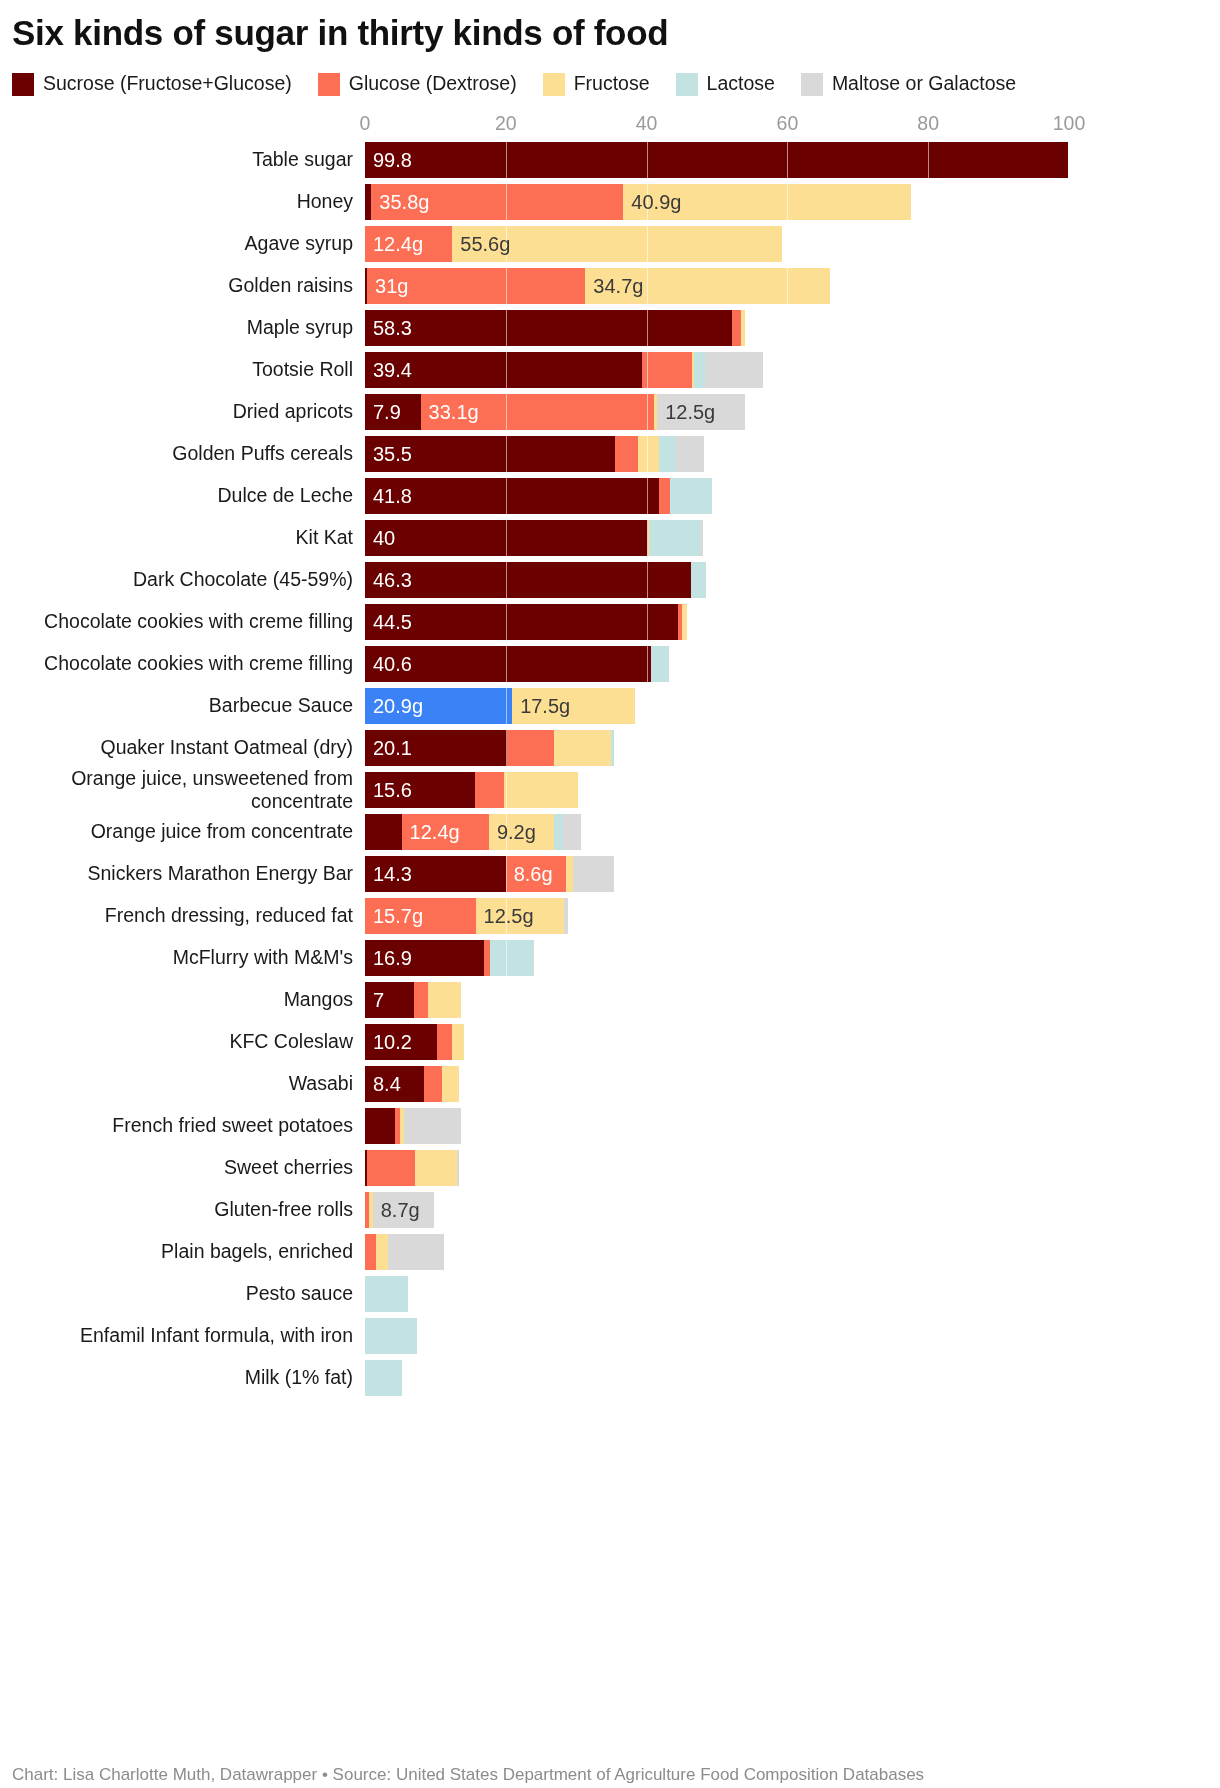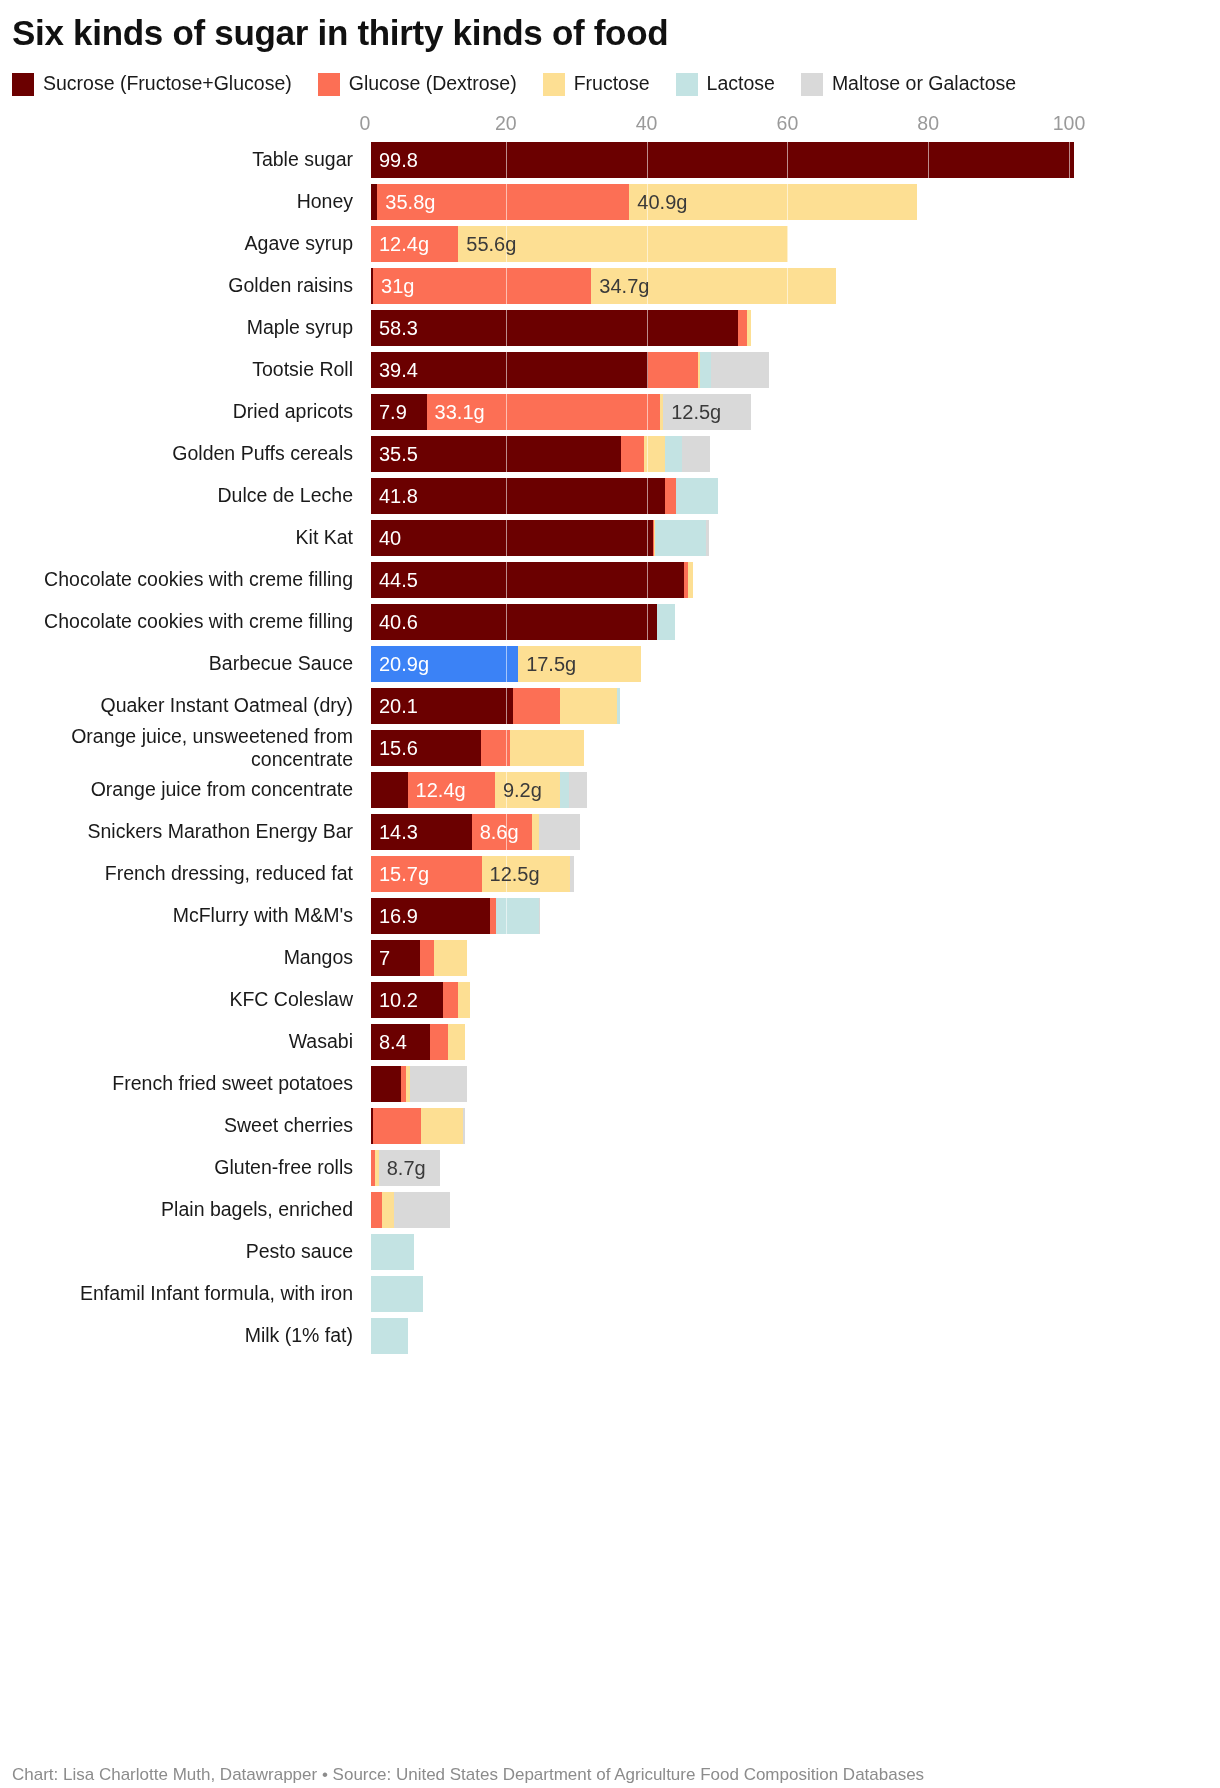--- a/index.html
+++ b/index.html
@@ -114,21 +114,21 @@
     display: flex;
     align-items: center;
     height: 36px;
     margin-bottom: 6px;
     position: relative;
   }
   .row-label {
     width: 341px;
     flex: none;
     text-align: right;
-    padding-right: 18px;
+    padding-right: 12px;
     font-size: 19.5px;
     color: #1a1a1a;
     line-height: 1.18;
     box-sizing: content-box;
   }
   .bar-wrap {
     position: relative;
     height: 36px;
     flex: 1 1 auto;
   }
@@ -347,20 +347,31 @@
                 <span class="seg-label light">40</span>
               </div>
               <div class="seg" style="width: 1.408px; background: rgb(252, 111, 85);"></div>
               <div class="seg" style="width: 1.408px; background: rgb(253, 223, 147);"></div>
               <div class="seg" style="width: 50.688px; background: rgb(195, 227, 227);"></div>
               <div class="seg" style="width: 2.816px; background: rgb(217, 217, 217);"></div>
             </div>
           </div>
         </div>
         <div class="row">
+          <div class="row-label">Dark Chocolate (45-59%)</div>
+          <div class="bar-wrap">
+            <div class="bar">
+              <div class="seg" style="width: 325.952px; background: rgb(107, 0, 0);">
+                <span class="seg-label light">46.3</span>
+              </div>
+              <div class="seg" style="width: 15.488px; background: rgb(195, 227, 227);"></div>
+            </div>
+          </div>
+        </div>
+        <div class="row">
           <div class="row-label">Chocolate cookies with creme filling</div>
           <div class="bar-wrap">
             <div class="bar">
               <div class="seg" style="width: 313.28px; background: rgb(107, 0, 0);">
                 <span class="seg-label light">44.5</span>
               </div>
               <div class="seg" style="width: 4.224px; background: rgb(252, 111, 85);"></div>
               <div class="seg" style="width: 4.224px; background: rgb(253, 223, 147);"></div>
             </div>
           </div>
@@ -427,21 +438,21 @@
               </div>
               <div class="seg" style="width: 9.152px; background: rgb(195, 227, 227);"></div>
               <div class="seg" style="width: 18.304px; background: rgb(217, 217, 217);"></div>
             </div>
           </div>
         </div>
         <div class="row">
           <div class="row-label">Snickers Marathon Energy Bar</div>
           <div class="bar-wrap">
             <div class="bar">
-              <div class="seg" style="width: 100.672px; background: rgb(107, 0, 0);">
+              <div class="seg" style="width: 100.672px; background: rgb(107, 0, 0); padding-left: 40px;">
                 <span class="seg-label light">14.3</span>
               </div>
               <div class="seg" style="width: 60.544px; background: rgb(252, 111, 85);">
                 <span class="seg-label light">8.6g</span>
               </div>
               <div class="seg" style="width: 6.336px; background: rgb(253, 223, 147);"></div>
               <div class="seg" style="width: 41.536px; background: rgb(217, 217, 217);"></div>
             </div>
           </div>
         </div>

